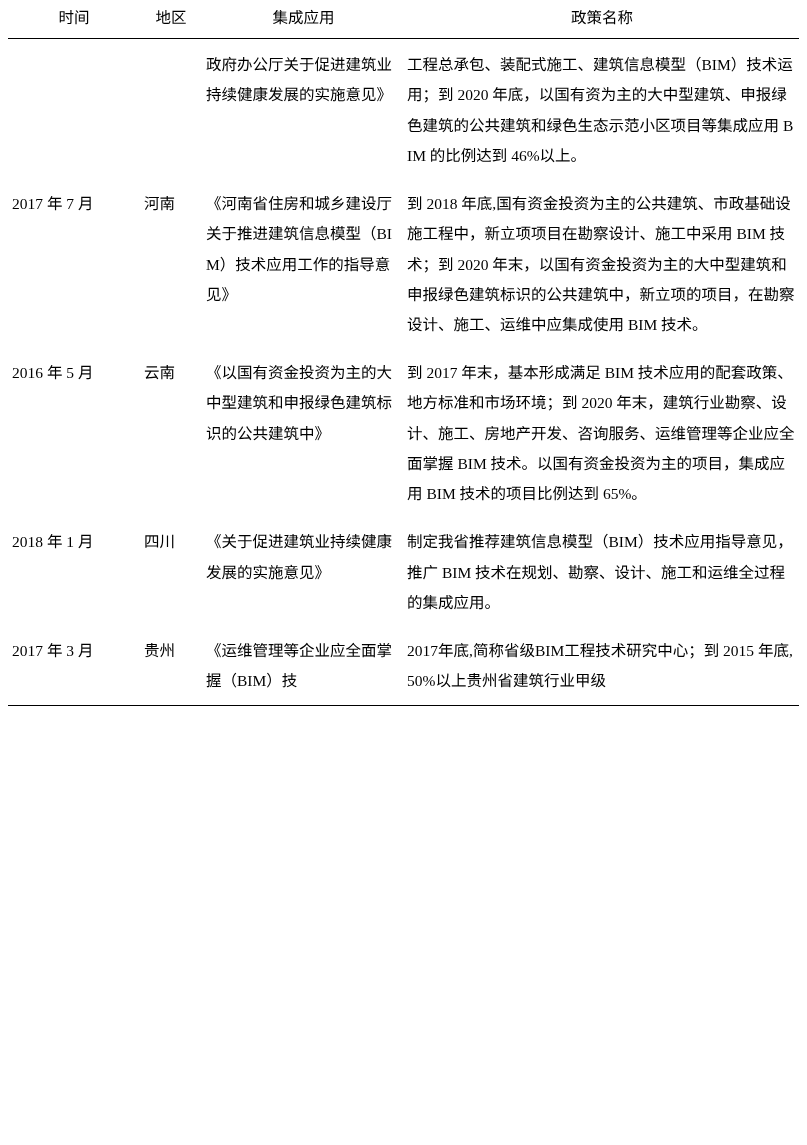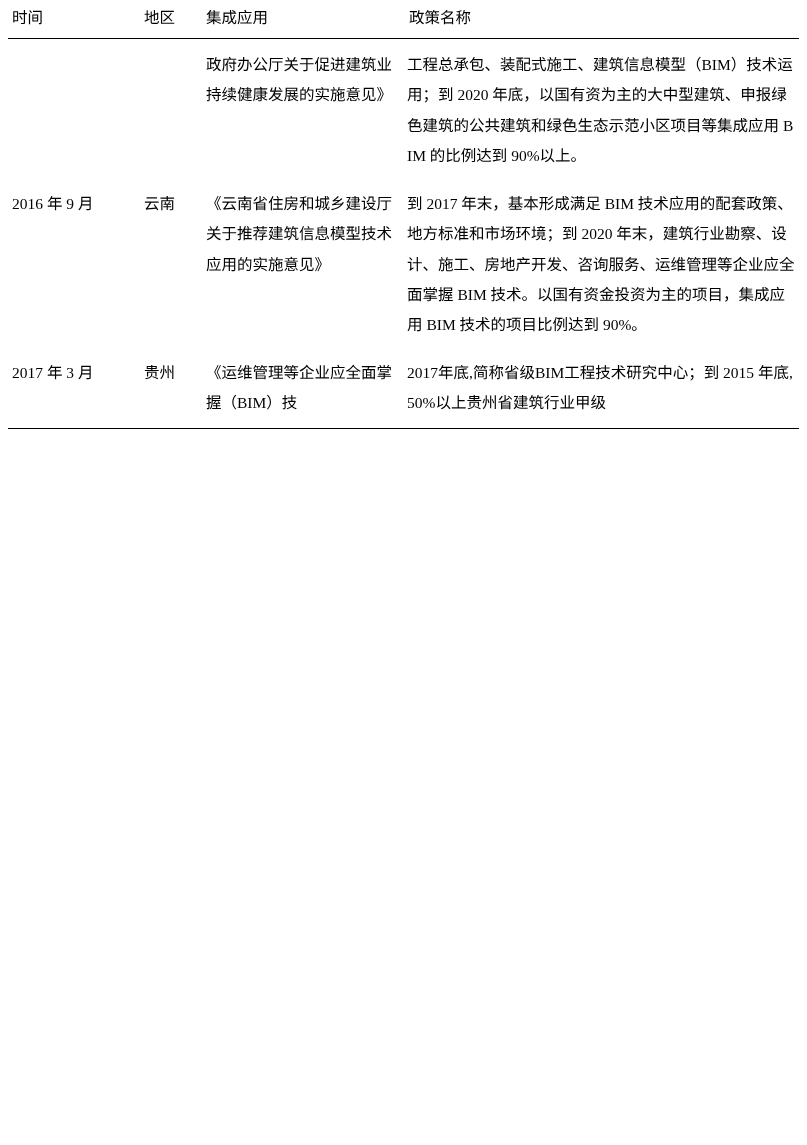--- a/index.html
+++ b/index.html
@@ -26,21 +26,21 @@
     border-collapse: collapse;
     table-layout: fixed;
     font-size: 15.5px;
   }
   table.policy-table col.c-time  { width: 132px; }
   table.policy-table col.c-region{ width:  62px; }
   table.policy-table col.c-name  { width: 203px; }
   table.policy-table col.c-main  { width: 394px; }
 
   thead th {
-    text-align: left;
+    text-align: center;
     font-weight: normal;
     padding: 6px 4px 9px 4px;
     vertical-align: top;
     border-bottom: 1.3px solid #000;
     font-size: 15.5px;
     line-height: 1.5;
   }
   tbody td {
     vertical-align: top;
     padding: 9px 4px 9px 4px;
@@ -82,27 +82,39 @@
         <th>地区</th>
         <th>集成应用</th>
         <th>政策名称</th>
       </tr>
     </thead>
     <tbody>
       <tr class="row-top">
         <td class="col-time"></td>
         <td class="col-region"></td>
         <td class="col-name">政府办公厅关于促进建筑业持续健康发展的实施意见》</td>
-        <td class="col-main">工程总承包、装配式施工、建筑信息模型（BIM）技术运用；到 2020 年底，以国有资为主的大中型建筑、申报绿色建筑的公共建筑和绿色生态示范小区项目等集成应用 BIM 的比例达到 90%以上。</td>
+        <td class="col-main">工程总承包、装配式施工、建筑信息模型（BIM）技术运用；到 2020 年底，以国有资为主的大中型建筑、申报绿色建筑的公共建筑和绿色生态示范小区项目等集成应用 BIM 的比例达到 46%以上。</td>
       </tr>
       <tr>
-        <td class="col-time">2016 年 9 月</td>
+        <td class="col-time">2017 年 7 月</td>
+        <td class="col-region">河南</td>
+        <td class="col-name">《河南省住房和城乡建设厅关于推进建筑信息模型（BIM）技术应用工作的指导意见》</td>
+        <td class="col-main">到 2018 年底,国有资金投资为主的公共建筑、市政基础设施工程中，新立项项目在勘察设计、施工中采用 BIM 技术；到 2020 年末，以国有资金投资为主的大中型建筑和申报绿色建筑标识的公共建筑中，新立项的项目，在勘察设计、施工、运维中应集成使用 BIM 技术。</td>
+      </tr>
+      <tr>
+        <td class="col-time">2016 年 5 月</td>
         <td class="col-region">云南</td>
-        <td class="col-name">《云南省住房和城乡建设厅关于推荐建筑信息模型技术应用的实施意见》</td>
-        <td class="col-main">到 2017 年末，基本形成满足 BIM 技术应用的配套政策、地方标准和市场环境；到 2020 年末，建筑行业勘察、设计、施工、房地产开发、咨询服务、运维管理等企业应全面掌握 BIM 技术。以国有资金投资为主的项目，集成应用 BIM 技术的项目比例达到 90%。</td>
+        <td class="col-name">《以国有资金投资为主的大中型建筑和申报绿色建筑标识的公共建筑中》</td>
+        <td class="col-main">到 2017 年末，基本形成满足 BIM 技术应用的配套政策、地方标准和市场环境；到 2020 年末，建筑行业勘察、设计、施工、房地产开发、咨询服务、运维管理等企业应全面掌握 BIM 技术。以国有资金投资为主的项目，集成应用 BIM 技术的项目比例达到 65%。</td>
+      </tr>
+      <tr>
+        <td class="col-time">2018 年 1 月</td>
+        <td class="col-region">四川</td>
+        <td class="col-name">《关于促进建筑业持续健康发展的实施意见》</td>
+        <td class="col-main">制定我省推荐建筑信息模型（BIM）技术应用指导意见，推广 BIM 技术在规划、勘察、设计、施工和运维全过程的集成应用。</td>
       </tr>
       <tr>
         <td class="col-time">2017 年 3 月</td>
         <td class="col-region">贵州</td>
         <td class="col-name">《运维管理等企业应全面掌握（BIM）技</td>
         <td class="col-main">2017年底,简称省级BIM工程技术研究中心；到 2015 年底, 50%以上贵州省建筑行业甲级</td>
       </tr>
     </tbody>
   </table>
 </div>

